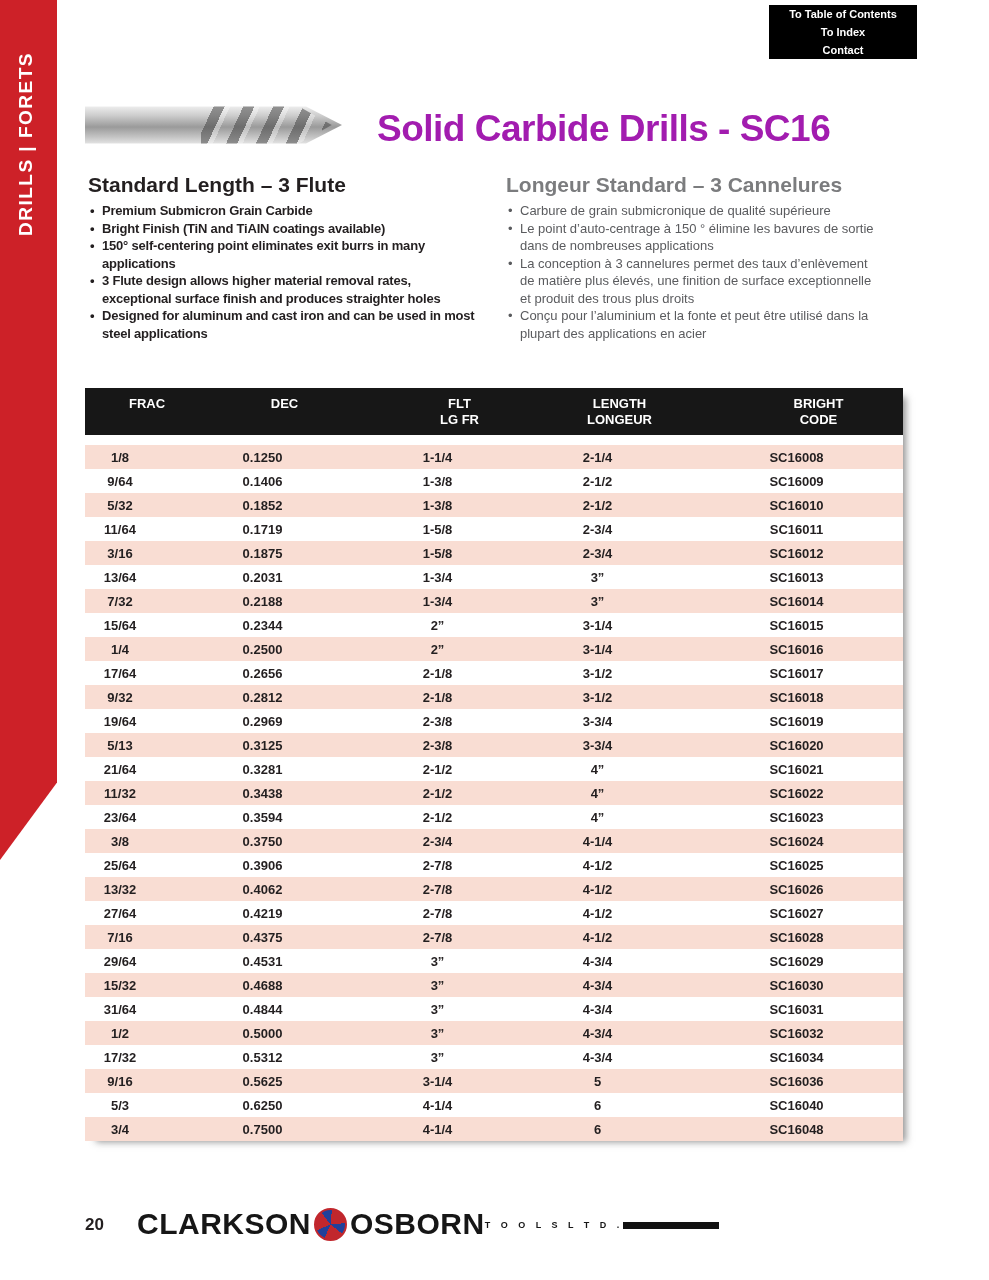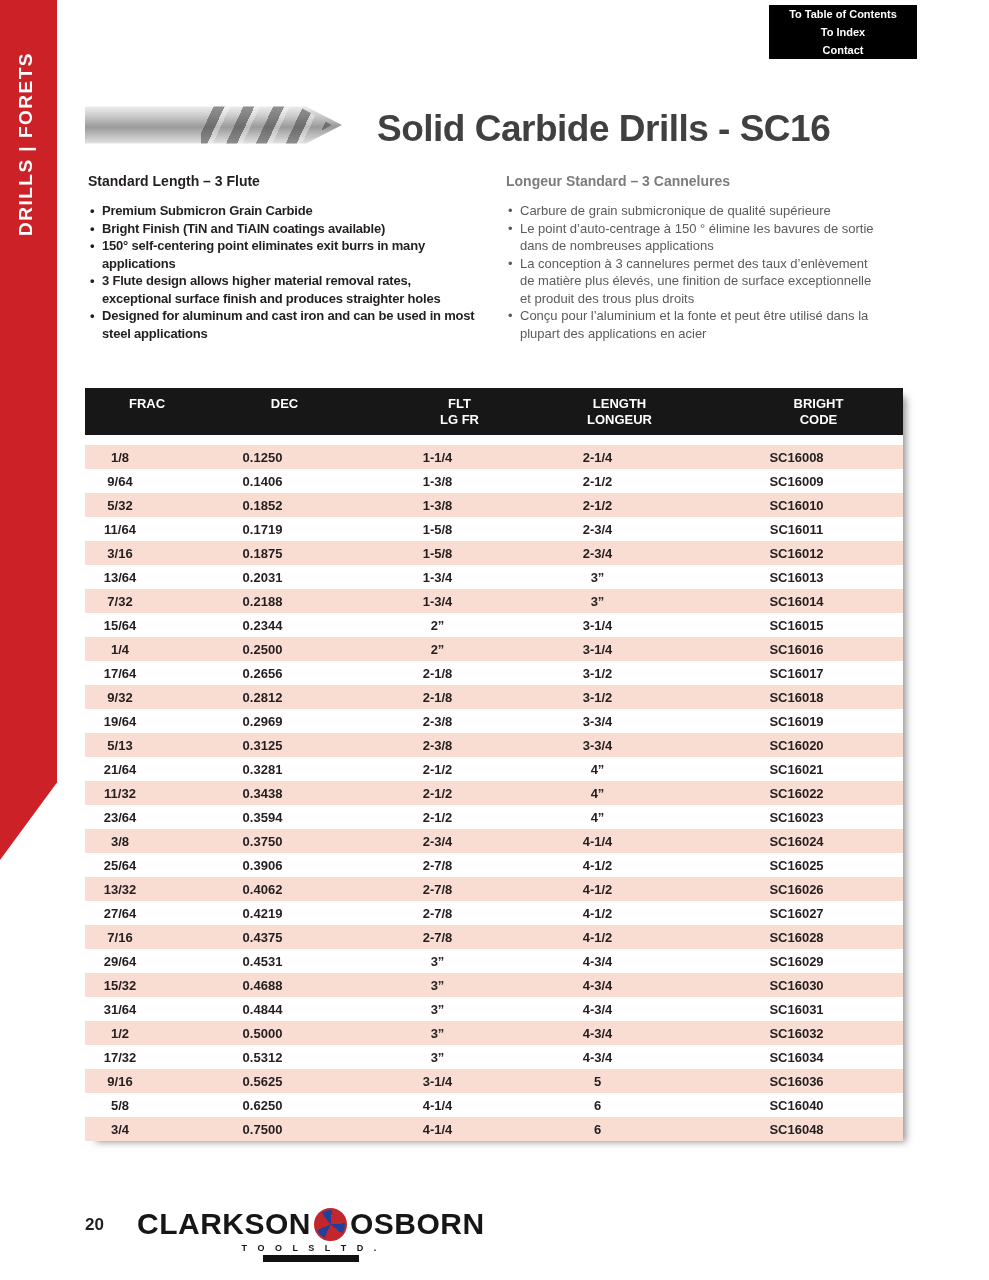--- a/index.html
+++ b/index.html
@@ -63,27 +63,27 @@
       rgba(70,70,70,0.55) 12px 22px,
       rgba(255,255,255,0.35) 22px 27px);
     clip-path:polygon(0% 4%, 75% 4%, 100% 50%, 75% 96%, 0% 96%);
   }
 
   
   .page-title {
     position:absolute; left:377px; top:108px;
     font-size:37px;
     font-weight:bold;
-    color:#404040;
+    color:#a21caf;
     letter-spacing:-0.5px;
     white-space:nowrap;
   }
 
   
-  .col-heading { position:absolute; top:173px; font-size:14px; font-weight:bold; white-space:nowrap; }
+  .col-heading { position:absolute; top:173px; font-size:21px; font-weight:bold; white-space:nowrap; }
   .heading-en { left:88px; color:#231f20; }
   .heading-fr { left:506px; color:#7b7c7e; }
 
   .bullets { position:absolute; top:202px; list-style:none; }
   .bullets-en { left:88px;  width:392px; }
   .bullets-fr { left:506px; width:378px; }
   .bullets li {
     position:relative;
     padding-left:14px;
     font-size:13px;
@@ -129,21 +129,21 @@
     white-space:nowrap;
   }
 
   
   .page-number {
     position:absolute; left:85px; top:1215px;
     font-size:17px; font-weight:bold; color:#231f20;
   }
   .brand {
     position:absolute; left:137px; top:1207px;
-    display:flex; flex-direction:column; align-items:center;
+    display:flex; align-items:center;
   }
   .brand-row { display:flex; align-items:center; gap:3px; }
   .brand-word {
     font-size:30px; font-weight:bold; color:#161616; letter-spacing:0.5px;
   }
   .brand-emblem {
     width:33px; height:33px; border-radius:50%;
     background:conic-gradient(from 20deg,
       #c1272d 0 18%, #21409a 18% 30%,
       #c1272d 30% 51%, #21409a 51% 63%,
@@ -402,21 +402,21 @@
         <div class="tcell">SC16034</div>
       </div>
       <div class="trow odd">
         <div class="tcell">9/16</div>
         <div class="tcell">0.5625</div>
         <div class="tcell">3-1/4</div>
         <div class="tcell">5</div>
         <div class="tcell">SC16036</div>
       </div>
       <div class="trow even">
-        <div class="tcell">5/8</div>
+        <div class="tcell">5/3</div>
         <div class="tcell">0.6250</div>
         <div class="tcell">4-1/4</div>
         <div class="tcell">6</div>
         <div class="tcell">SC16040</div>
       </div>
       <div class="trow odd">
         <div class="tcell">3/4</div>
         <div class="tcell">0.7500</div>
         <div class="tcell">4-1/4</div>
         <div class="tcell">6</div>

